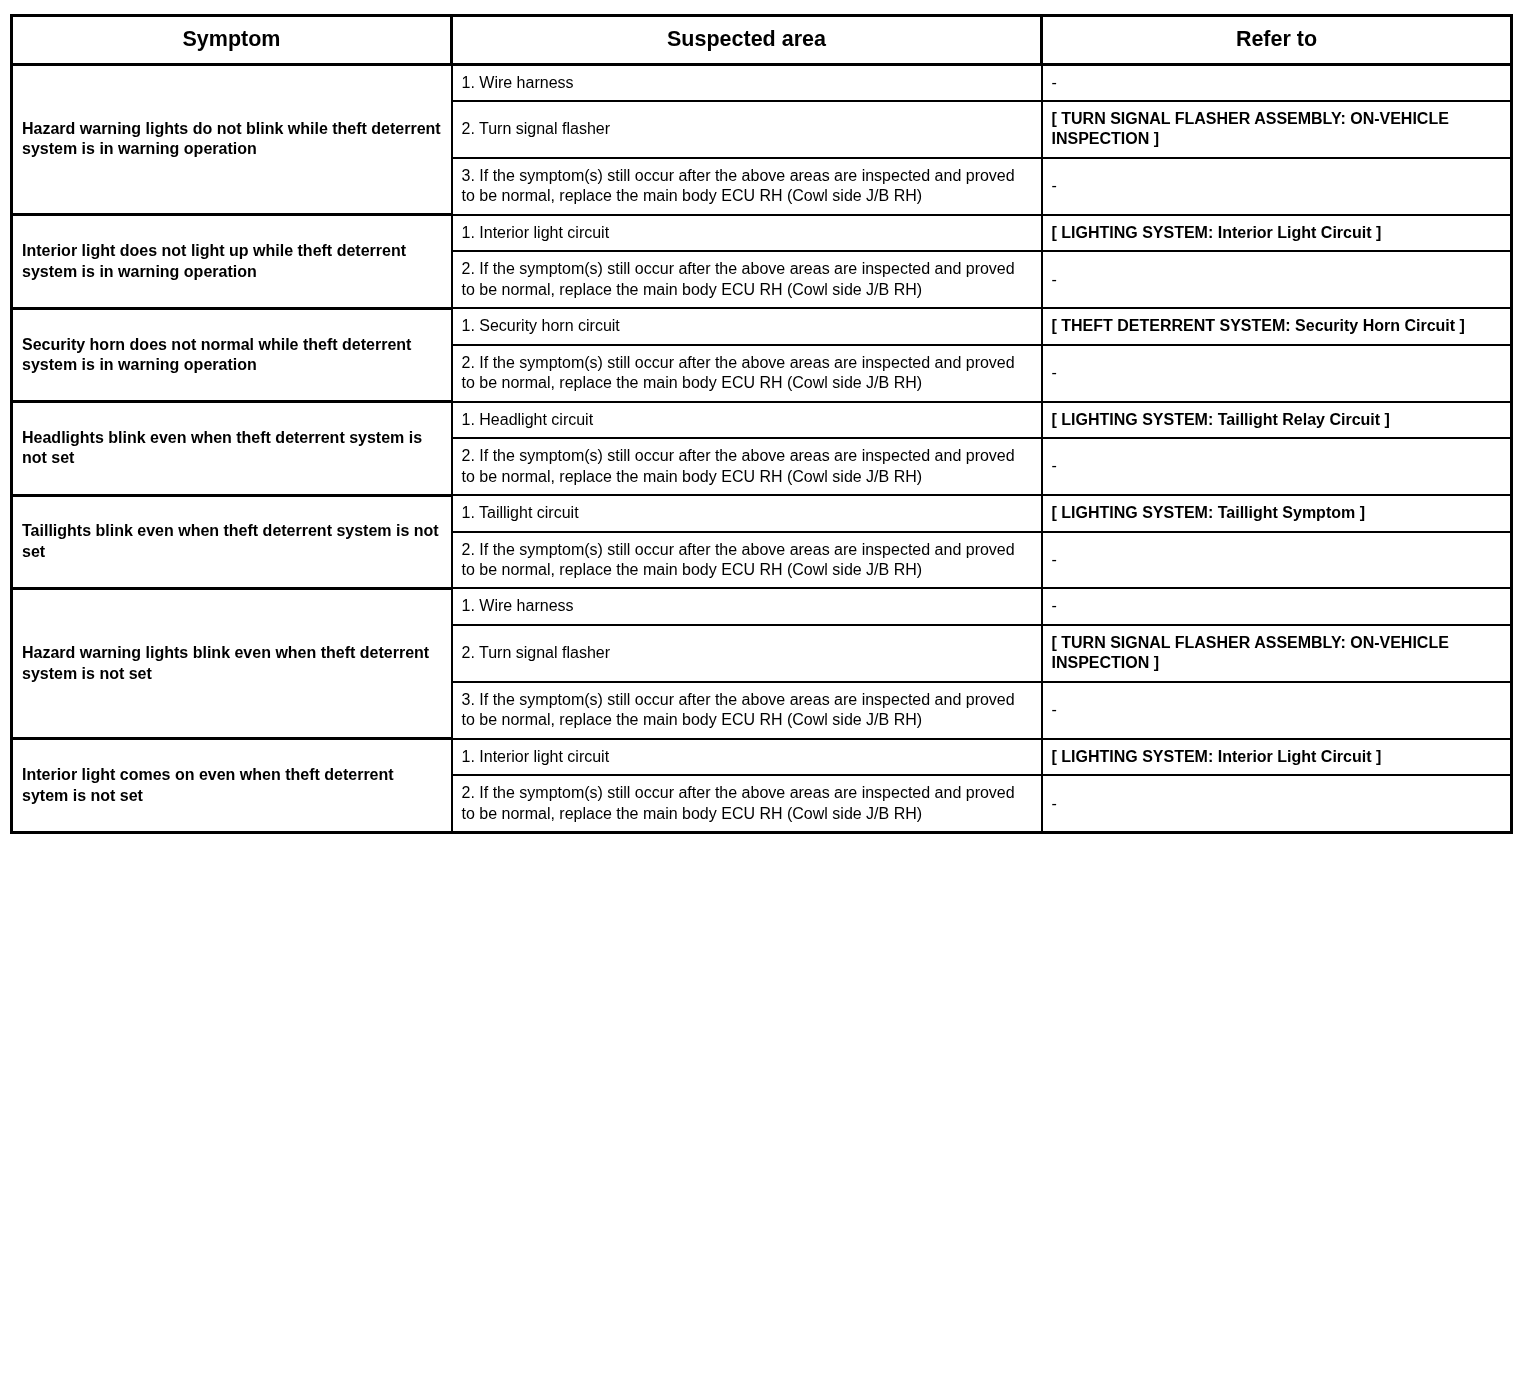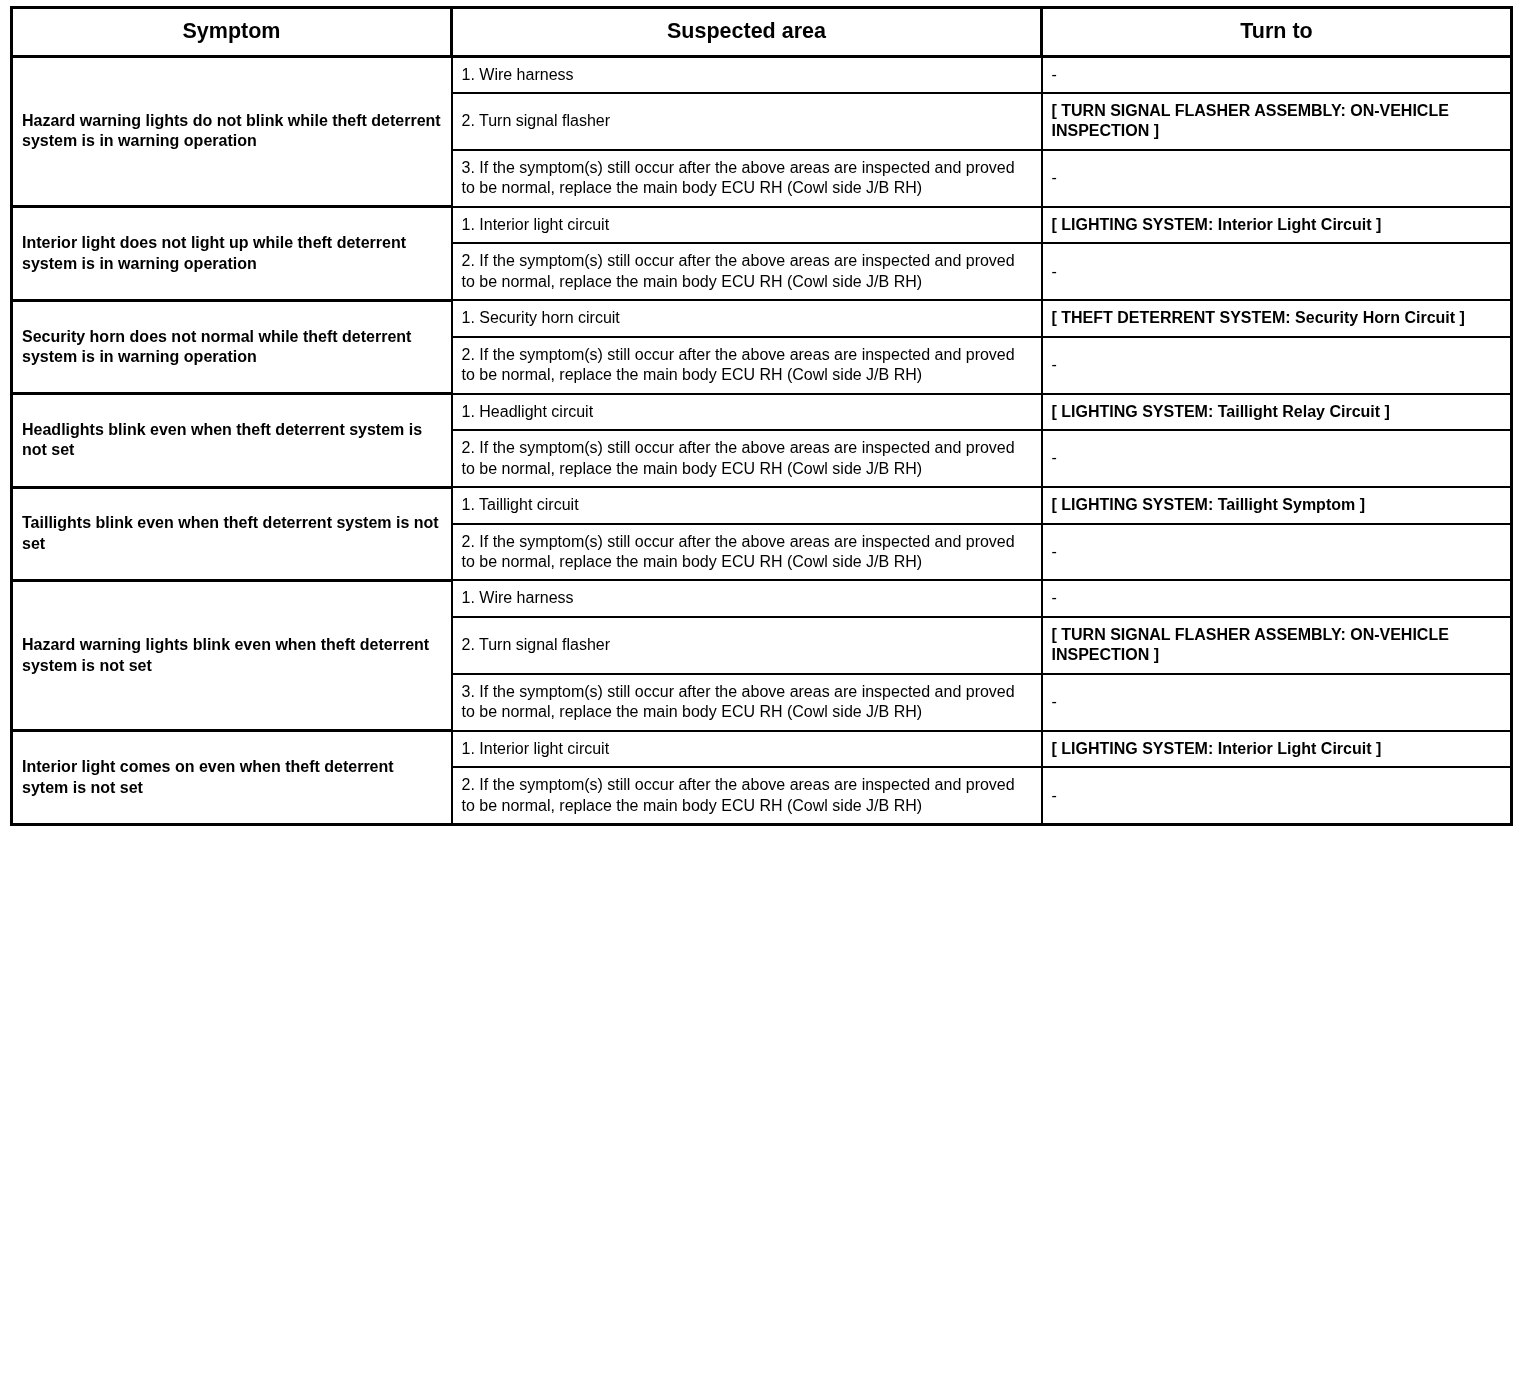--- a/index.html
+++ b/index.html
@@ -10,21 +10,21 @@
   body {
     width: 1520px;
     height: 1394px;
     font-family: "Liberation Sans", sans-serif;
     color: #000000;
   }
   #sheet {
     width: 1520px;
     height: 1394px;
     box-sizing: border-box;
-    padding: 6px 10px 6px 10px;
+    padding: 14px 10px 6px 10px;
   }
   table.dtc {
     border-collapse: collapse;
     table-layout: fixed;
     width: 1500px;
     border: 3px solid #000;
   }
   table.dtc col.c1 { width: 440px; }
   table.dtc col.c2 { width: 590px; }
   table.dtc col.c3 { width: 470px; }
@@ -76,21 +76,21 @@
   <table class="dtc">
     <colgroup>
       <col class="c1">
         <col class="c2">
         <col class="c3">
     </colgroup>
     <thead>
       <tr>
         <th class="h1">Symptom</th>
         <th class="h2">Suspected area</th>
-        <th class="h3">Turn to</th>
+        <th class="h3">Refer to</th>
       </tr>
     </thead>
     <tbody id="tbody">
         <tr>
           <td class="symptom" rowspan="3" style="border-bottom: 3px solid rgb(0, 0, 0);">Hazard warning lights do not blink while theft deterrent system is in warning operation</td>
           <td class="area">1. Wire harness</td>
           <td class="refer dash">-</td>
         </tr>
         <tr>
           <td class="area">2. Turn signal flasher</td>

